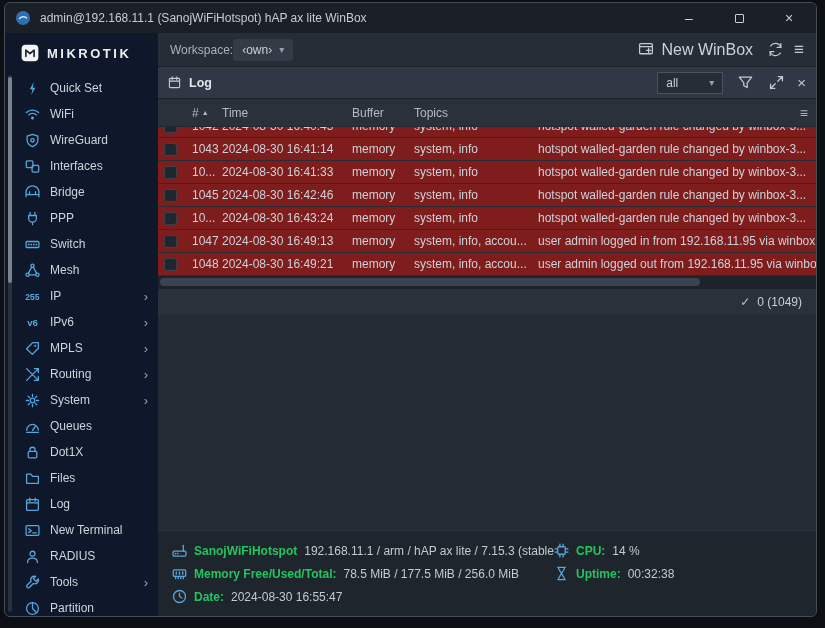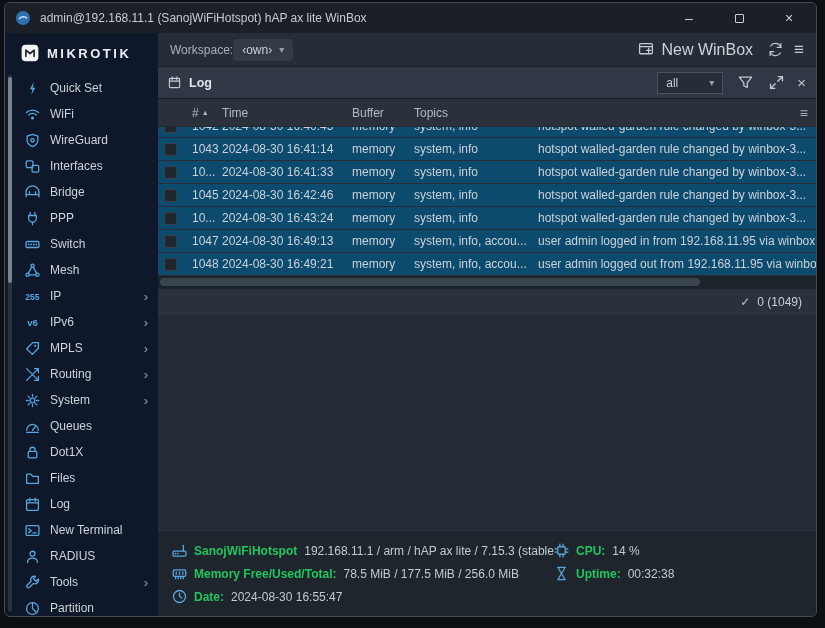--- a/index.html
+++ b/index.html
@@ -51,21 +51,21 @@
   .thead{height:28px;background:#2a313b;display:flex;align-items:center;border-bottom:1px solid #222831;color:#b3bcc5;font-size:12px;padding-left:6px;flex:0 0 auto}
   .col-cb{width:28px;flex:0 0 auto}
   .col-id{width:30px;flex:0 0 auto;display:flex;align-items:center;gap:3px}
   .col-time{width:130px;flex:0 0 auto}
   .col-buf{width:62px;flex:0 0 auto}
   .col-top{width:124px;flex:0 0 auto}
   .col-msg{flex:1;min-width:0}
   .thead span{white-space:nowrap;overflow:hidden}
   .sort{font-size:7px;color:#b3bcc5}
   .colsmenu{margin-left:auto;padding:0 8px;color:#aab3bc;font-size:14px;cursor:default}
-  .rows{height:149px;overflow:hidden;background:#0c4a6e;flex:0 0 auto}
+  .rows{height:149px;overflow:hidden;background:#7f1d1d;flex:0 0 auto}
   .trow{height:23px;display:flex;align-items:center;border-bottom:1px solid #272d37;color:#ccd2d9;font-size:12px;padding-left:6px}
   .trow.clip{margin-top:-12px}
   .trow span{white-space:nowrap;overflow:hidden}
   .cb{width:13px;height:13px;border-radius:3px;background:#20262e;border:1px solid #39414c;display:inline-block}
   .cbwrap{width:28px;flex:0 0 auto;display:flex;align-items:center}
   
   .hscroll{height:12px;background:#1d232a;position:relative;flex:0 0 auto}
   .hthumb{position:absolute;left:2px;top:2px;height:8px;width:82%;background:#3a4450;border-radius:4px}
   
   .selrow{height:27px;background:#2a313a;border-top:1px solid #1f242c;display:flex;align-items:center;justify-content:flex-end;gap:7px;padding-right:14px;color:#c9cfd6;font-size:12px;flex:0 0 auto}

